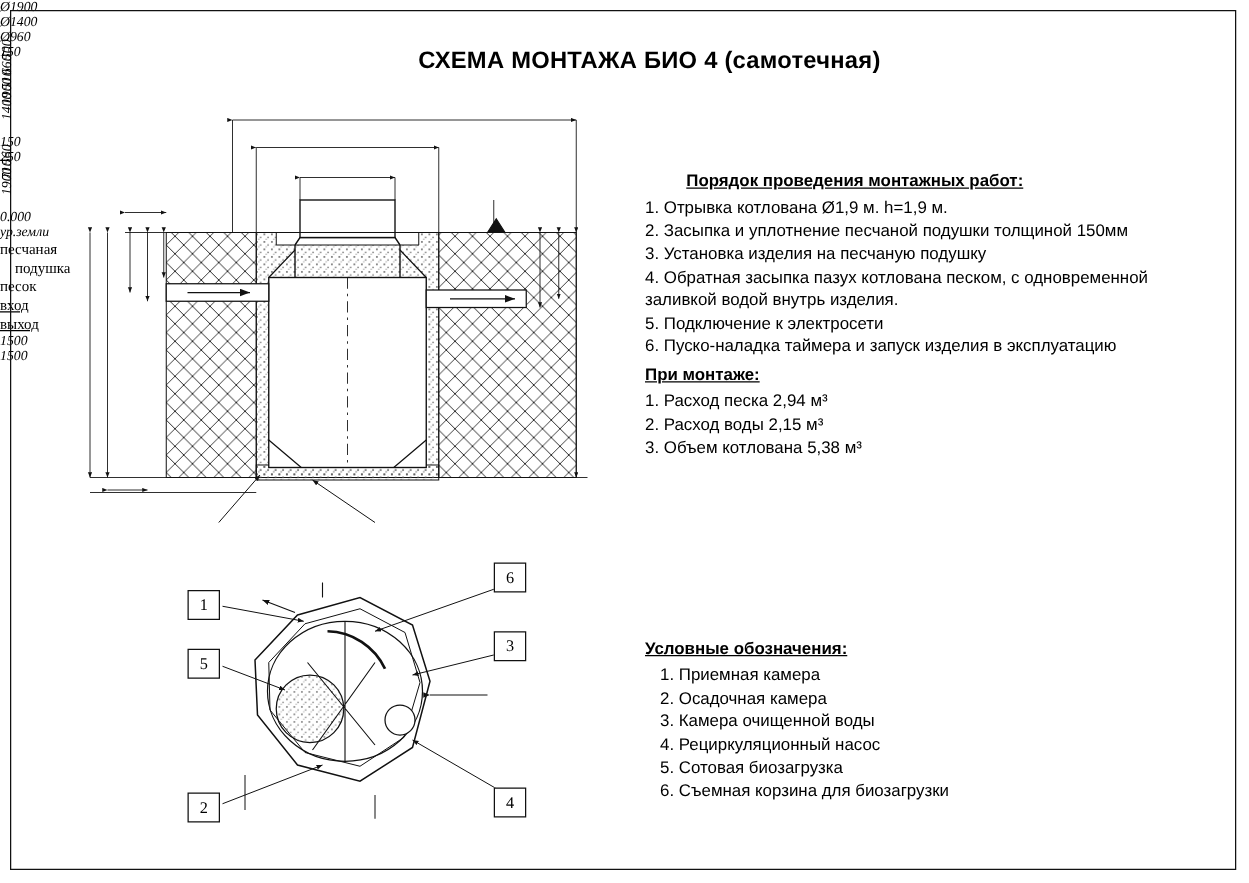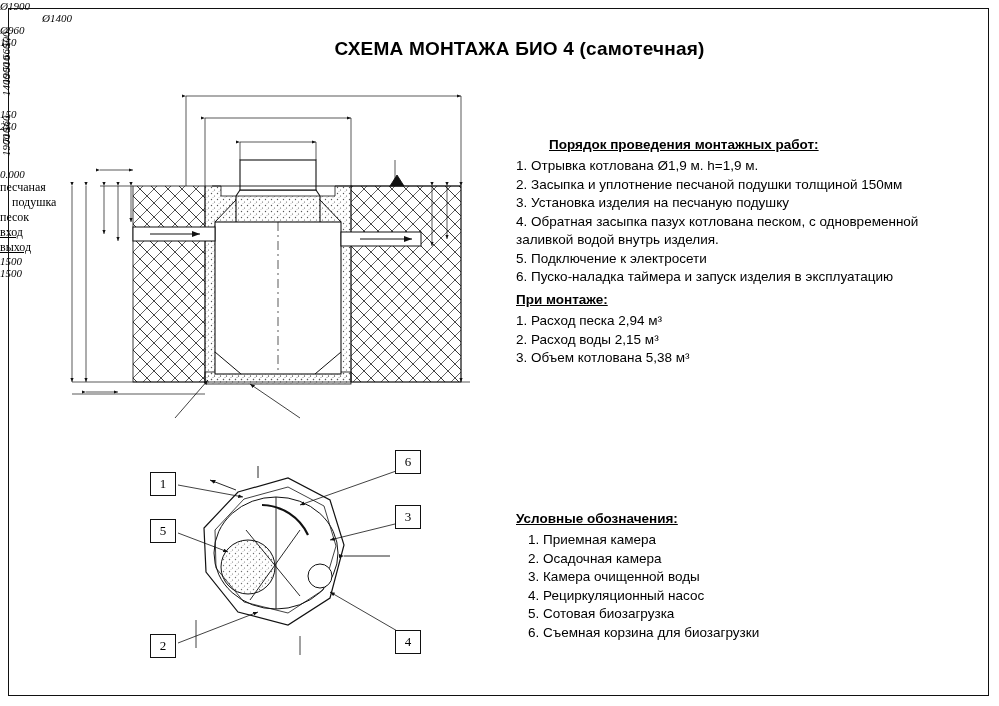--- a/index.html
+++ b/index.html
@@ -142,37 +142,38 @@
       <line x1="178" y1="643" x2="258" y2="612" marker-end="url(#arS)"></line>
       <line x1="399" y1="470" x2="300" y2="505" marker-end="url(#arS)"></line>
       <line x1="399" y1="523" x2="330" y2="540" marker-end="url(#arS)"></line>
       <line x1="399" y1="632" x2="330" y2="592" marker-end="url(#arS)"></line>
       <line x1="196" y1="620" x2="196" y2="648"></line>
       <line x1="300" y1="655" x2="300" y2="636"></line>
     </g>
   </svg>
 
   <div class="dim" style="left:252px;top:82px;">Ø1900</div>
-  <div class="dim" style="left:256px;top:104px;padding-left:42px;">Ø1400</div>
+  <div class="dim" style="left:256px;top:104px;">Ø1400</div>
   <div class="dim" style="left:260px;top:128px;">Ø960</div>
 
   <div class="dim" style="left:91px;top:136px;">150</div>
   <div class="dim vert" style="left:101px;top:212px;">500</div>
   <div class="dim vert" style="left:115px;top:216px;">660</div>
   <div class="dim vert" style="left:128px;top:212px;">510</div>
   <div class="dim vert" style="left:69px;top:298px;">1900</div>
   <div class="dim vert" style="left:83px;top:326px;">1400</div>
   <div class="dim" style="left:64px;top:386px;">150</div>
 
   <div class="dim" style="left:377px;top:154px;">250</div>
   <div class="dim vert" style="left:429px;top:228px;">560</div>
   <div class="dim vert" style="left:444px;top:228px;">710</div>
   <div class="dim vert" style="left:458px;top:300px;">1900</div>
 
   <div class="dim" style="left:385px;top:132px;">0.000</div>
+  <div class="dim" style="left:385px;top:146px;">ур.земли</div>
 
   <div class="lbl" style="left:137px;top:421px;">песчаная</div>
   <div class="lbl" style="left:145px;top:436px;padding-left:12px;">подушка</div>
   <div class="lbl" style="left:270px;top:421px;">песок</div>
 
   <div class="boxnum" style="left:150px;top:472px;">1</div>
   <div class="boxnum" style="left:150px;top:519px;">5</div>
   <div class="boxnum" style="left:150px;top:634px;">2</div>
   <div class="boxnum" style="left:395px;top:450px;">6</div>
   <div class="boxnum" style="left:395px;top:505px;">3</div>

